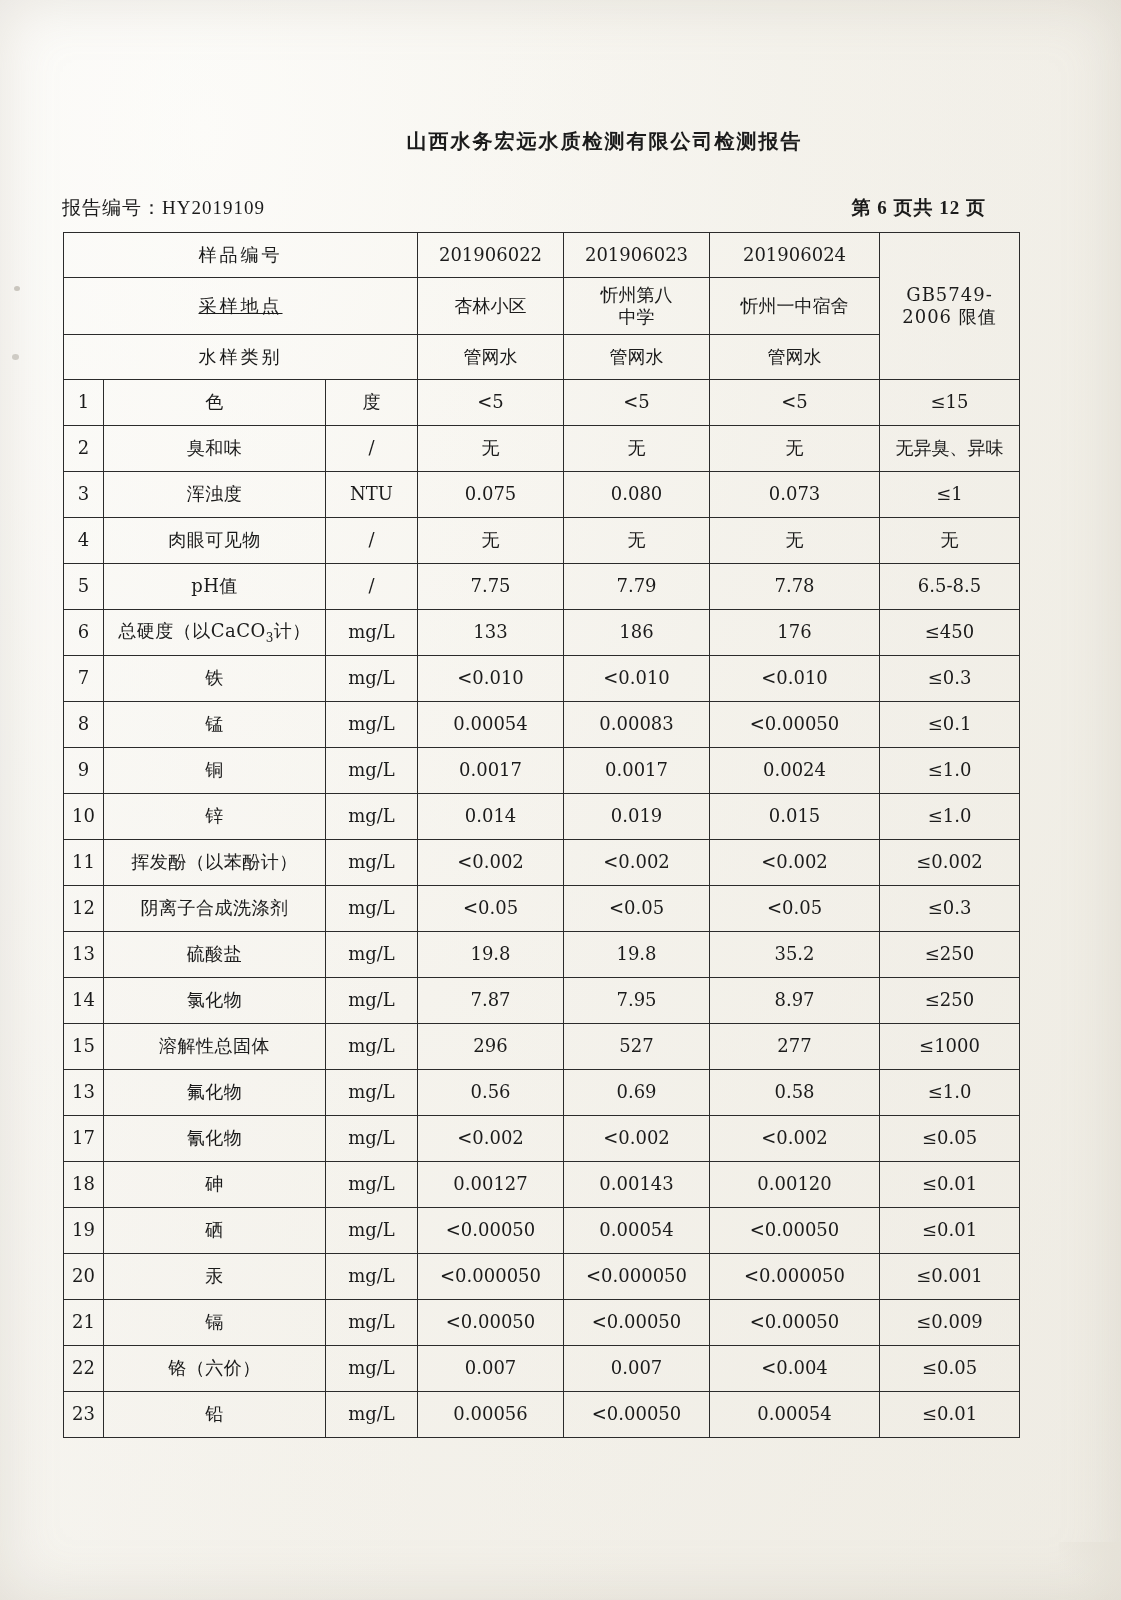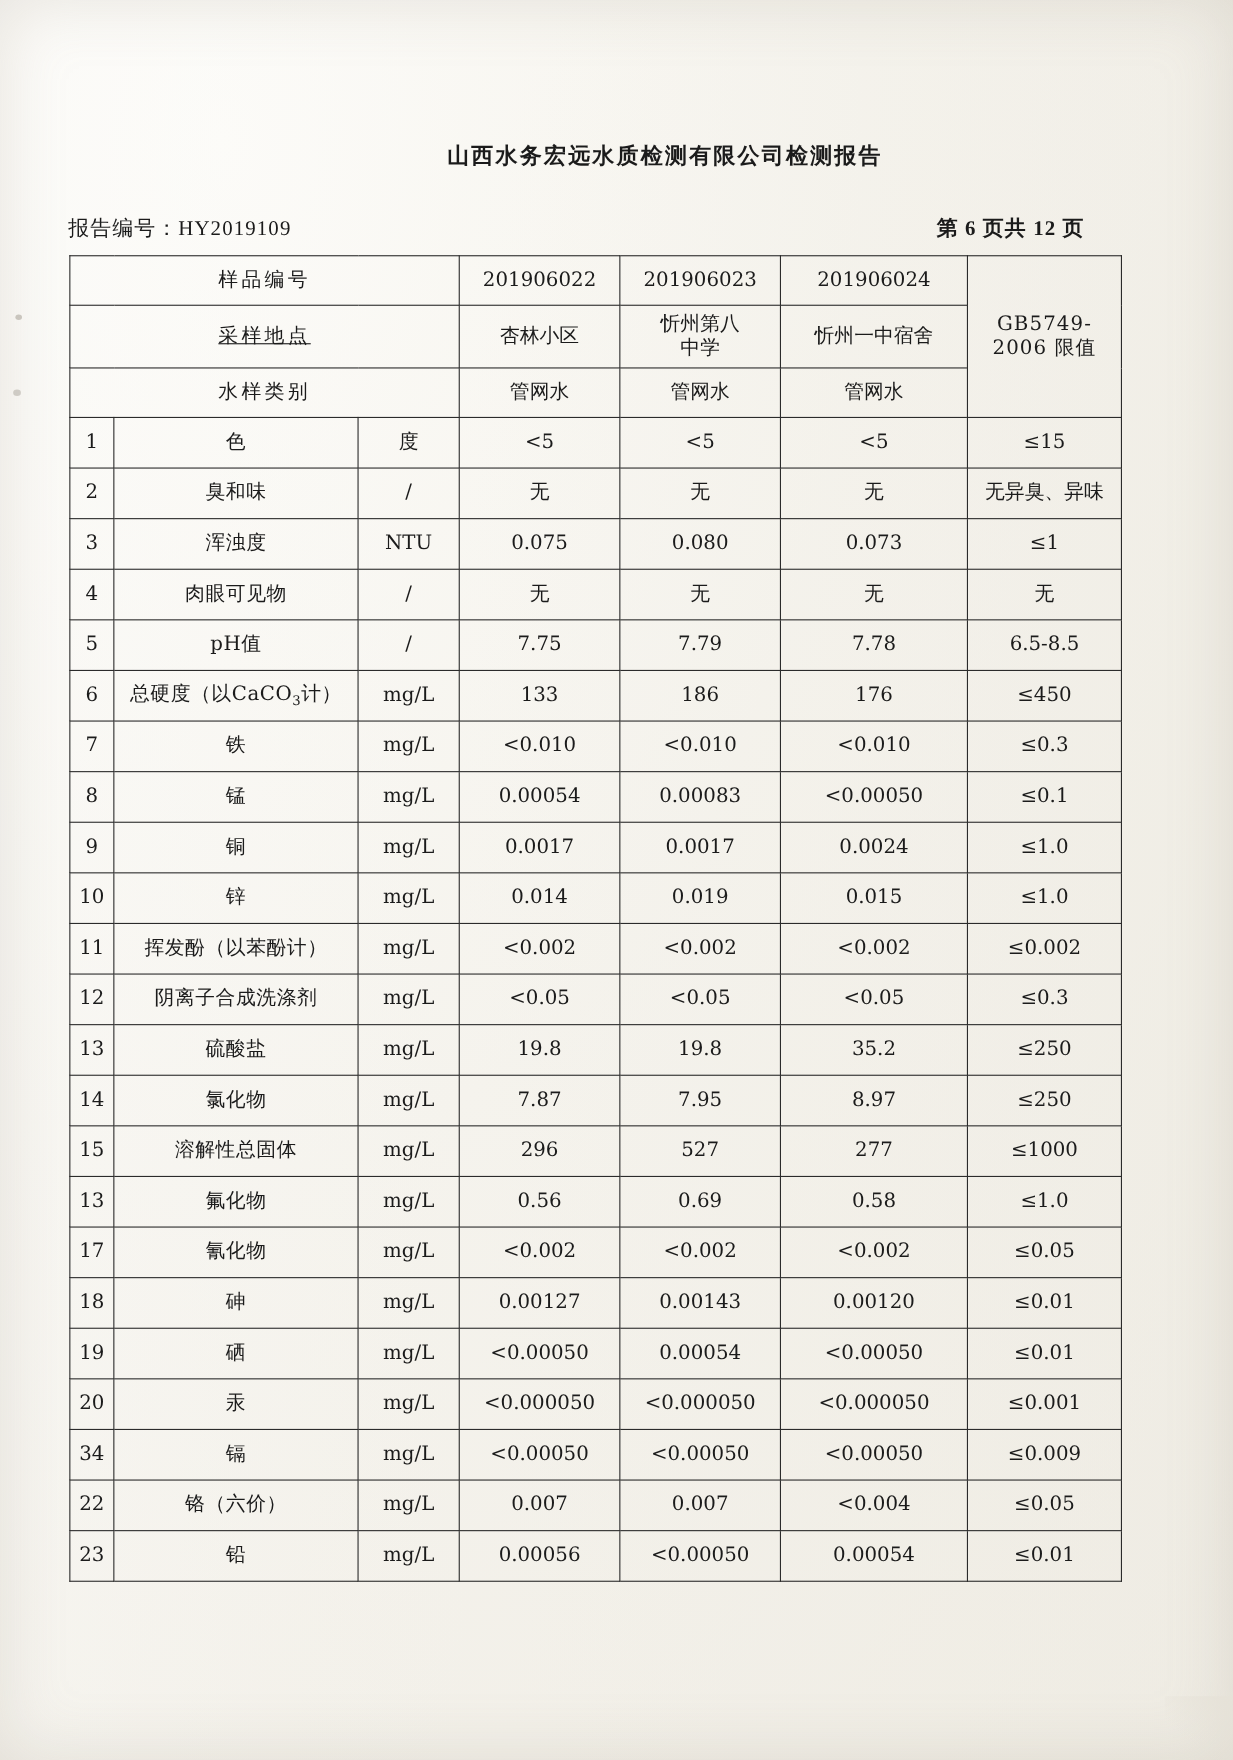--- a/index.html
+++ b/index.html
@@ -369,21 +369,21 @@
         <tr class="row-h">
           <td class="idx">20</td>
           <td class="item">汞</td>
           <td class="unit">mg/L</td>
           <td class="val">&lt;0.000050</td>
           <td class="val">&lt;0.000050</td>
           <td class="val">&lt;0.000050</td>
           <td class="limit">≤0.001</td>
         </tr>
         <tr class="row-h">
-          <td class="idx">34</td>
+          <td class="idx">21</td>
           <td class="item">镉</td>
           <td class="unit">mg/L</td>
           <td class="val">&lt;0.00050</td>
           <td class="val">&lt;0.00050</td>
           <td class="val">&lt;0.00050</td>
           <td class="limit">≤0.009</td>
         </tr>
         <tr class="row-h">
           <td class="idx">22</td>
           <td class="item">铬（六价）</td>

